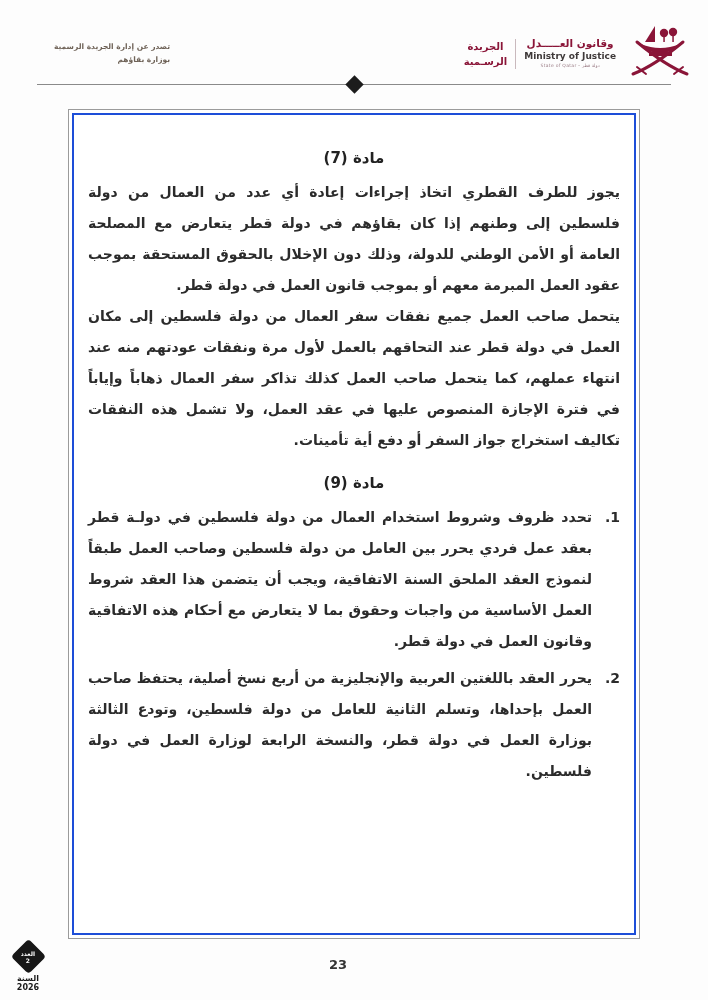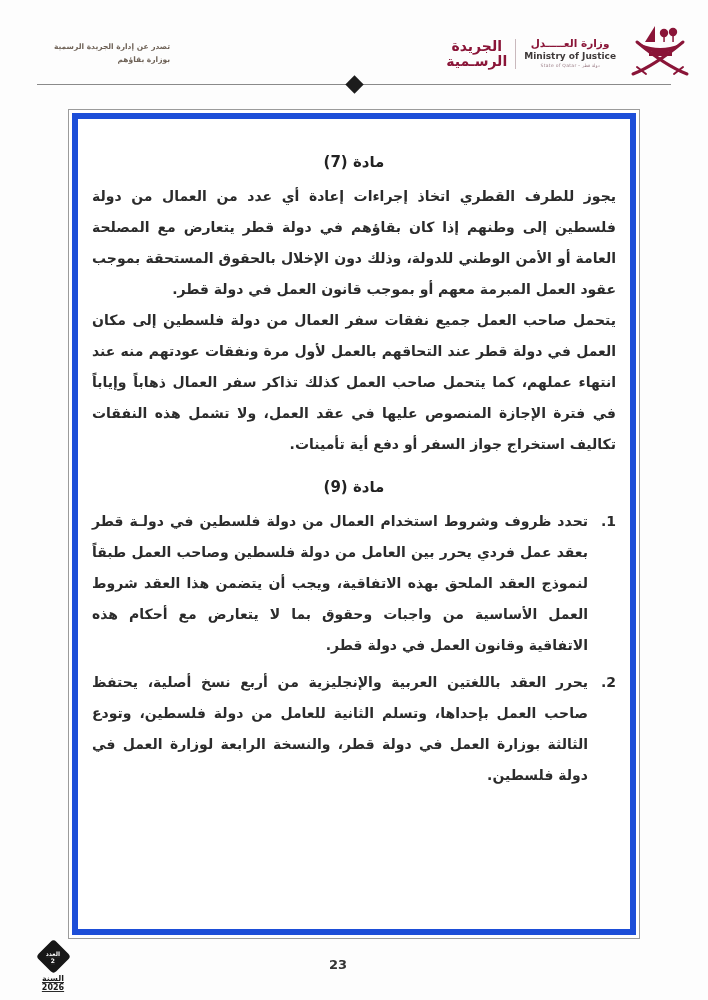--- a/index.html
+++ b/index.html
@@ -17,21 +17,21 @@
     direction:rtl; text-align:right;
     font-size:7.5px; line-height:13px; color:#6f6358; font-weight:600;
     width:118px;
   }
   .logo-block {
     position:absolute; top:24px; right:12px;
     display:flex; align-items:center; direction:ltr; gap:8px;
   }
   .gazette-title {
     direction:rtl; text-align:center; color:var(--brand);
-    font-weight:bold; font-size:14px; line-height:15px; padding-top:6px;
+    font-weight:bold; font-size:10px; line-height:15px; padding-top:6px;
   }
   .logo-sep { width:1px; height:30px; background:#c9b9bd; margin-top:6px; }
   .ministry-text { text-align:center; padding-top:5px; }
   .ministry-ar { direction:rtl; color:var(--brand); font-weight:bold; font-size:10.5px; line-height:13px; }
   .ministry-en { color:#3f3a3a; font-weight:bold; font-size:9px; line-height:12px; }
   .ministry-state { direction:ltr; color:#9a7c85; font-size:4.5px; line-height:8px; letter-spacing:.3px; }
   .emblem { width:72px; height:54px; }
 
   .rule {
     position:absolute; top:84px; left:37px; width:634px; height:1px;
@@ -41,21 +41,21 @@
     position:absolute; top:78px; left:348px; width:13px; height:13px;
     background:#1c1c1c; transform:rotate(45deg);
   }
 
   
   .frame {
     position:absolute; left:68px; top:109px; width:572px; height:830px;
     border:1px solid #9b9b9b; padding:3px; background:#fff;
   }
   .frame-inner {
-    width:100%; height:100%; border:6px solid #1d4ed8;
+    width:100%; height:100%; border:2px solid #1d4ed8;
     padding:22px 14px 10px 14px; direction:rtl; overflow:hidden;
   }
   .article-heading {
     text-align:center; font-weight:bold; font-size:15px; color:#222;
     margin:14px 0 6px 0; line-height:26px;
   }
   .article-heading:first-child { margin-top:8px; }
   .article-body {
     font-size:14px; font-weight:bold; color:#2b2b2b;
     line-height:31px; text-align:justify;
@@ -65,21 +65,21 @@
   .list-num {
     flex:none; width:28px; font-size:14px; font-weight:bold;
     line-height:31px; color:#2b2b2b;
   }
   .list-text {
     flex:1; font-size:14px; font-weight:bold; color:#2b2b2b;
     line-height:31px; text-align:justify;
   }
 
   
-  .issue-badge { position:absolute; left:30px; top:938px; width:46px; text-align:center;text-decoration:underline; }
+  .issue-badge { position:absolute; left:5px; top:938px; width:46px; text-align:center; }
   .issue-diamond {
     width:25px; height:25px; background:#171717; border-radius:4px;
     transform:rotate(45deg); margin:6px auto 2px auto;
     display:flex; align-items:center; justify-content:center;
   }
   .issue-diamond-inner {
     transform:rotate(-45deg); color:#fff; direction:rtl;
     font-size:6px; font-weight:bold; line-height:7px; text-align:center;
   }
   .issue-year {
@@ -100,21 +100,21 @@
     <div>بوزارة بقاؤهم</div>
   </div>
 
   <div class="logo-block">
     <div class="gazette-title">
       <div>الجريدة</div>
       <div>الرسـمية</div>
     </div>
     <div class="logo-sep"></div>
     <div class="ministry-text">
-      <div class="ministry-ar">وزارة العـــــدل</div>
+      <div class="ministry-ar">وقانون العـــــدل</div>
       <div class="ministry-en">Ministry of Justice</div>
       <div class="ministry-state">State of Qatar - دولة قطر</div>
     </div>
     <svg class="emblem" viewBox="0 0 72 54" xmlns="http://www.w3.org/2000/svg">
       <g fill="#8A1538">
         <circle cx="40" cy="9" r="4.2"></circle>
         <circle cx="49" cy="8" r="4.2"></circle>
         <rect x="39.3" y="9" width="1.5" height="9"></rect>
         <rect x="48.3" y="8" width="1.5" height="10"></rect>
         <path d="M31 2 L31 18 L21 18 Z"></path>
@@ -140,21 +140,21 @@
 
       <div class="article-heading">مادة (7)</div>
       <div class="article-body">يجوز للطرف القطري اتخاذ إجراءات إعادة أي عدد من العمال من دولة فلسطين إلى وطنهم إذا كان بقاؤهم في دولة قطر يتعارض مع المصلحة العامة أو الأمن الوطني للدولة، وذلك دون الإخلال بالحقوق المستحقة بموجب عقود العمل المبرمة معهم أو بموجب قانون العمل في دولة قطر.</div>
 
       <div class="article-body">يتحمل صاحب العمل جميع نفقات سفر العمال من دولة فلسطين إلى مكان العمل في دولة قطر عند التحاقهم بالعمل لأول مرة ونفقات عودتهم منه عند انتهاء عملهم، كما يتحمل صاحب العمل كذلك تذاكر سفر العمال ذهاباً وإياباً في فترة الإجازة المنصوص عليها في عقد العمل، ولا تشمل هذه النفقات تكاليف استخراج جواز السفر أو دفع أية تأمينات.</div>
 
       <div class="article-heading">مادة (9)</div>
       <div class="list">
         <div class="list-item">
           <span class="list-num">1.</span>
-          <div class="list-text">تحدد ظروف وشروط استخدام العمال من دولة فلسطين في دولـة قطر بعقد عمل فردي يحرر بين العامل من دولة فلسطين وصاحب العمل طبقاً لنموذج العقد الملحق بهذه الاتفاقية، ويجب أن يتضمن هذا العقد شروط العمل الأساسية من واجبات وحقوق بما لا يتعارض مع أحكام هذه الاتفاقية وقانون العمل في دولة قطر.</div>
+          <div class="list-text">تحدد ظروف وشروط استخدام العمال من دولة فلسطين في دولـة قطر بعقد عمل فردي يحرر بين العامل من دولة فلسطين وصاحب العمل طبقاً لنموذج العقد الملحق السنة الاتفاقية، ويجب أن يتضمن هذا العقد شروط العمل الأساسية من واجبات وحقوق بما لا يتعارض مع أحكام هذه الاتفاقية وقانون العمل في دولة قطر.</div>
         </div>
         <div class="list-item">
           <span class="list-num">2.</span>
           <div class="list-text">يحرر العقد باللغتين العربية والإنجليزية من أربع نسخ أصلية، يحتفظ صاحب العمل بإحداها، وتسلم الثانية للعامل من دولة فلسطين، وتودع الثالثة بوزارة العمل في دولة قطر، والنسخة الرابعة لوزارة العمل في دولة فلسطين.</div>
         </div>
       </div>
 
     </div>
   </div>
 

